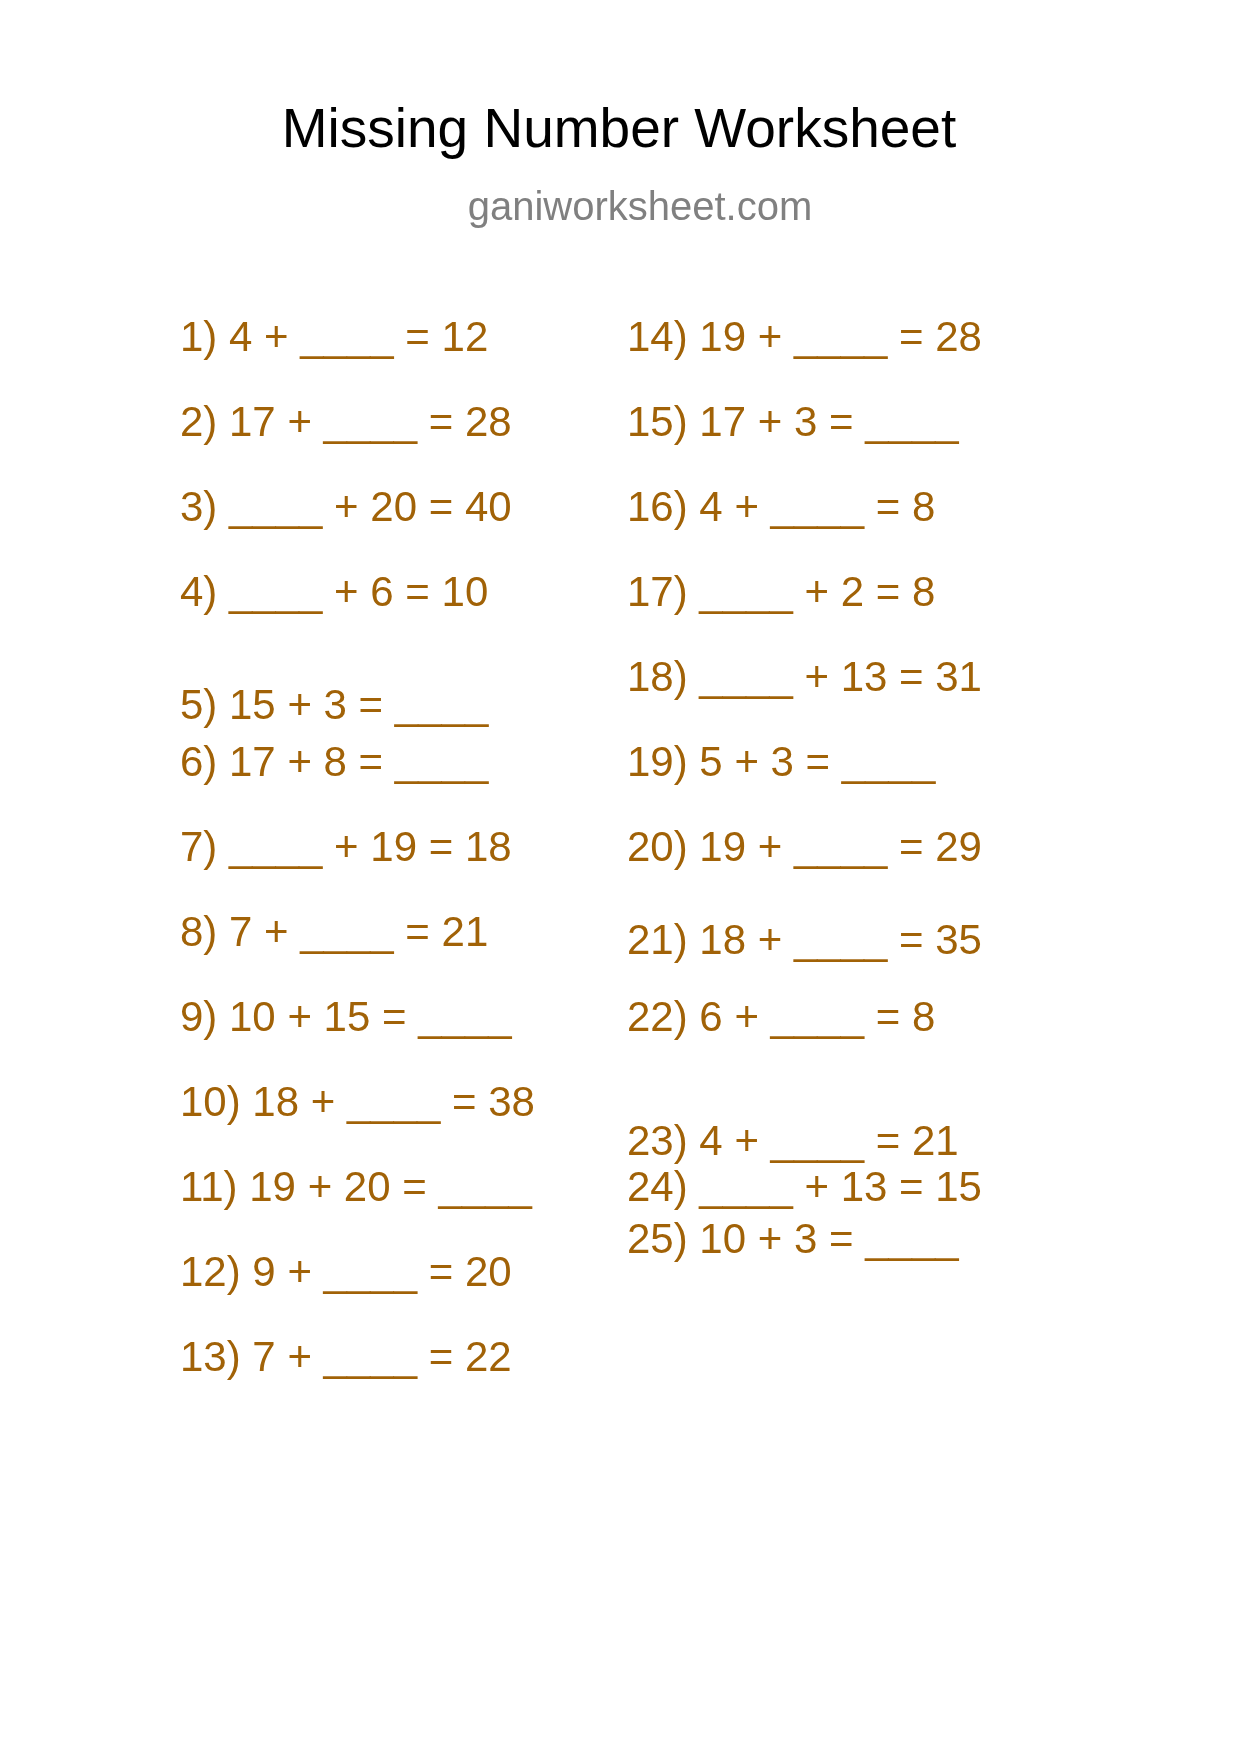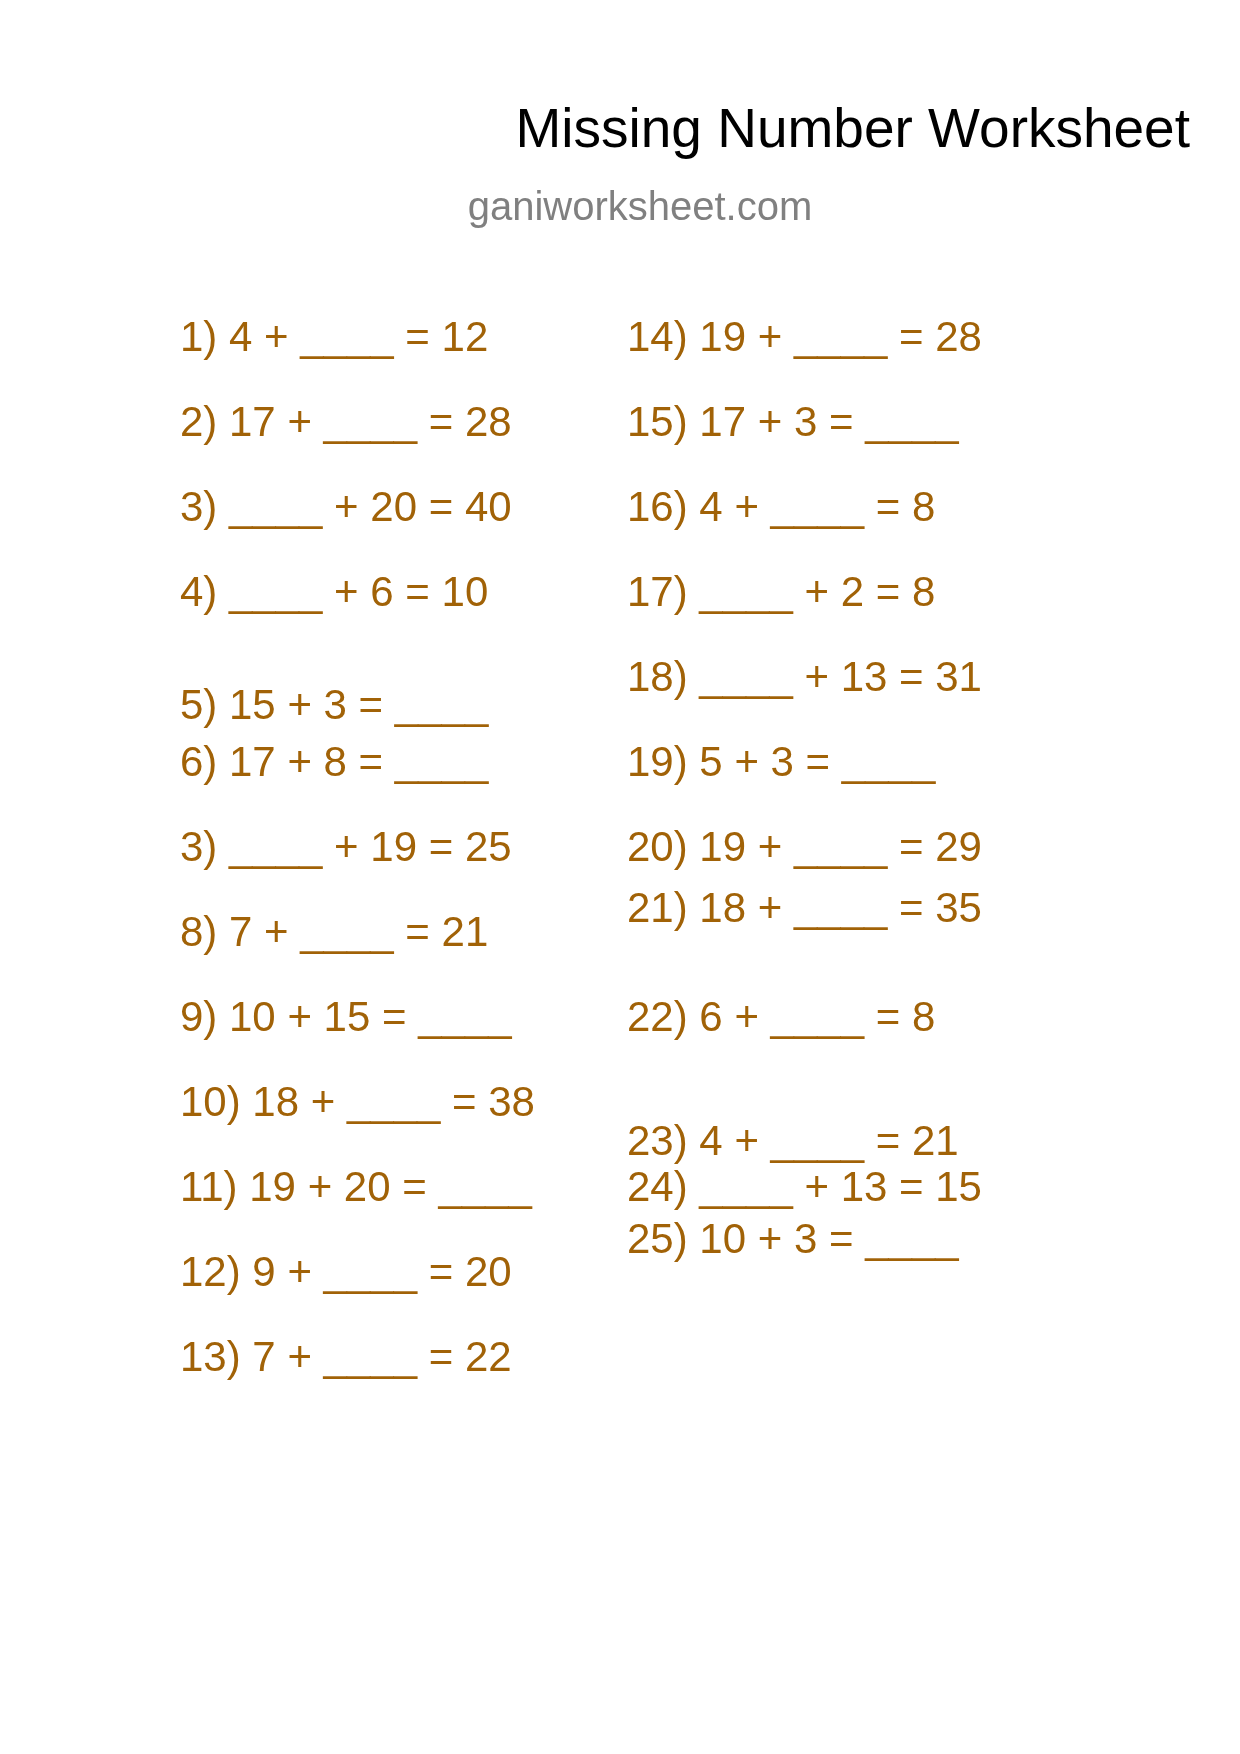--- a/index.html
+++ b/index.html
@@ -13,25 +13,26 @@
       position: relative;
       overflow: hidden;
       font-family: "Liberation Sans", sans-serif;
       color: #000000;
     }
     .title {
       position: absolute;
       left: 0;
       width: 1190px;
       top: 96px;
-      text-align: right;
+      text-align: center;
       font-size: 55px;
       line-height: 64px;
       color: #000000;
       white-space: nowrap;
+      padding-left: 24px;
     }
     .subtitle {
       position: absolute;
       left: 0;
       width: 1240px;
       top: 183px;
       text-align: center;
       font-size: 40px;
       line-height: 46px;
       color: #808080;
@@ -52,35 +53,35 @@
 <div class="title">Missing Number Worksheet</div>
 <div class="subtitle">ganiworksheet.com</div>
 
 <div>
   <div class="problem" style="left:180px; top:313px;">1) 4 + ____ = 12</div>
   <div class="problem" style="left:180px; top:398px;">2) 17 + ____ = 28</div>
   <div class="problem" style="left:180px; top:483px;">3) ____ + 20 = 40</div>
   <div class="problem" style="left:180px; top:568px;">4) ____ + 6 = 10</div>
   <div class="problem" style="left:180px; top:681px;">5) 15 + 3 = ____</div>
   <div class="problem" style="left:180px; top:738px;">6) 17 + 8 = ____</div>
-  <div class="problem" style="left:180px; top:823px;">3) ____ + 19 = 25</div>
+  <div class="problem" style="left:180px; top:823px;">7) ____ + 19 = 18</div>
   <div class="problem" style="left:180px; top:908px;">8) 7 + ____ = 21</div>
   <div class="problem" style="left:180px; top:993px;">9) 10 + 15 = ____</div>
   <div class="problem" style="left:180px; top:1078px;">10) 18 + ____ = 38</div>
   <div class="problem" style="left:180px; top:1163px;">11) 19 + 20 = ____</div>
   <div class="problem" style="left:180px; top:1248px;">12) 9 + ____ = 20</div>
   <div class="problem" style="left:180px; top:1333px;">13) 7 + ____ = 22</div>
 </div>
 
 <div>
   <div class="problem" style="left:627px; top:313px;">14) 19 + ____ = 28</div>
   <div class="problem" style="left:627px; top:398px;">15) 17 + 3 = ____</div>
   <div class="problem" style="left:627px; top:483px;">16) 4 + ____ = 8</div>
   <div class="problem" style="left:627px; top:568px;">17) ____ + 2 = 8</div>
   <div class="problem" style="left:627px; top:653px;">18) ____ + 13 = 31</div>
   <div class="problem" style="left:627px; top:738px;">19) 5 + 3 = ____</div>
   <div class="problem" style="left:627px; top:823px;">20) 19 + ____ = 29</div>
-  <div class="problem" style="left:627px; top:884px;text-align:right;">21) 18 + ____ = 35</div>
+  <div class="problem" style="left:627px; top:916px;text-align:right;">21) 18 + ____ = 35</div>
   <div class="problem" style="left:627px; top:993px;">22) 6 + ____ = 8</div>
   <div class="problem" style="left:627px; top:1109px;margin-top:8px;">23) 4 + ____ = 21</div>
   <div class="problem" style="left:627px; top:1163px;">24) ____ + 13 = 15</div>
   <div class="problem" style="left:627px; top:1215px;">25) 10 + 3 = ____</div>
 </div>
 
 </body></html>

